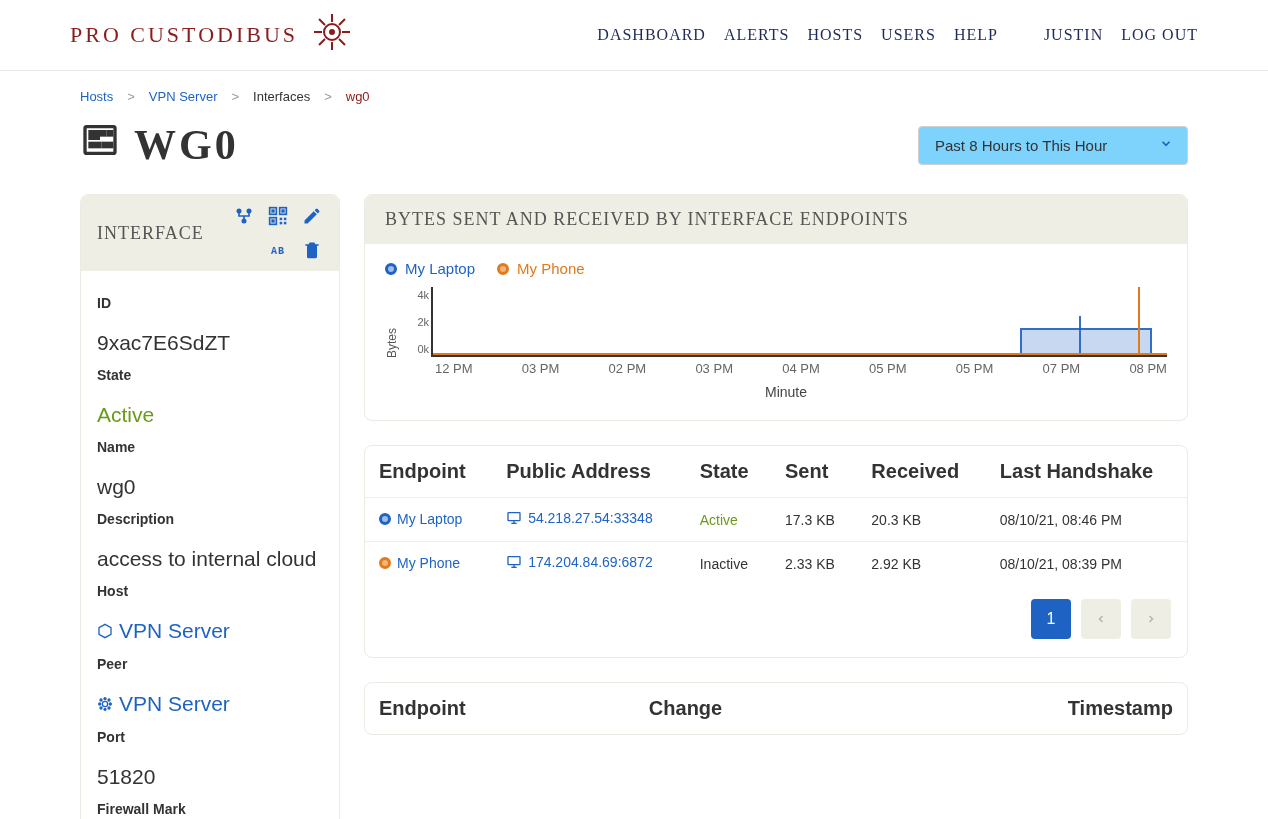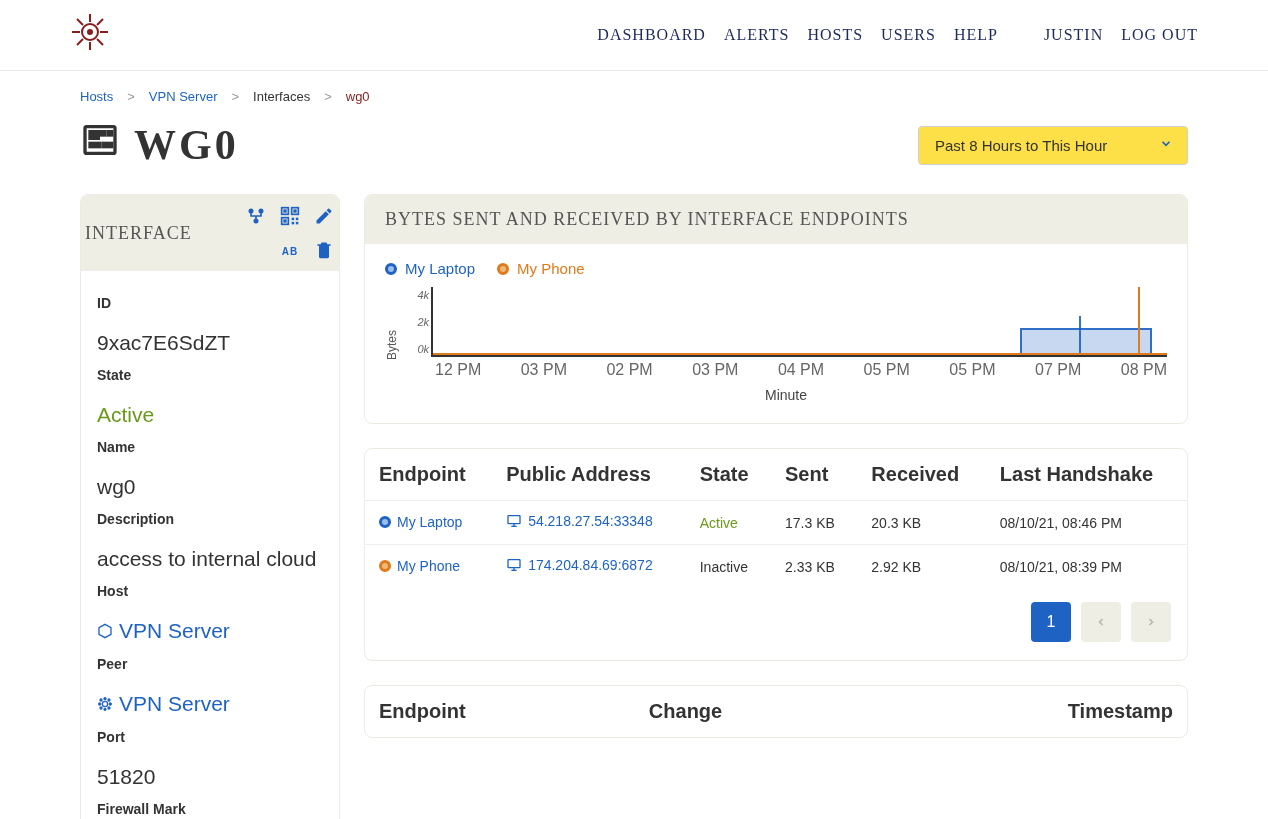--- a/index.html
+++ b/index.html
@@ -63,21 +63,21 @@
     display: flex;
     align-items: center;
     gap: 14px;
     color: #333;
     font-variant: small-caps;
     font-size: 42px;
     letter-spacing: 3px;
   }
   .timerange {
     font-family: Verdana, Geneva, sans-serif;
-    background: #fde047;
+    background: #7dd3fc;
     border: 1px solid #d0d0d0;
     border-radius: 4px;
     padding: 10px 44px 10px 16px;
     font-size: 15px;
     position: relative;
     cursor: pointer;
     min-width: 270px;
   }
   .timerange .chev {
     position: absolute;
@@ -102,21 +102,21 @@
     background: #eeeee4;
     padding: 14px 20px;
     display: flex;
     justify-content: space-between;
     align-items: center;
     font-variant: small-caps;
     letter-spacing: 1px;
     font-size: 18px;
     color: #555;
   }
-  .card-h.iface { font-size: 18px; padding: 10px 4px; }
+  .card-h.iface { font-size: 18px; padding: 10px 16px; }
   .toolbtns {
     display: flex;
     flex-wrap: wrap;
     gap: 12px;
     justify-content: flex-end;
     max-width: 110px;
   }
   .toolbtns .tb {
     color: #1e63c4;
     width: 22px; height: 22px;
@@ -161,21 +161,21 @@
   }
   .charts-col { flex: 1; display: flex; flex-direction: column; }
   .yticks { display: flex; flex-direction: column; justify-content: space-between; font-size: 11px; color: #666; width: 24px; text-align: right; padding-top:2px; padding-bottom:2px;}
   .plot {
     position: relative;
     height: 70px;
     border-left: 2px solid #333;
     border-bottom: 2px solid #333;
     flex: 1;
   }
-  .xticks { display: flex; justify-content: space-between; font-size: 16px; color: #666; margin-top: 4px; margin-left: 30px; }
+  .xticks { display: flex; justify-content: space-between; font-size: 13px; color: #666; margin-top: 4px; margin-left: 30px; }
   .xlabel { text-align: center; font-size: 14px; color: #444; margin-top: 8px; }
   .baseline-o {
     position: absolute; left: 0; right: 0; bottom: 0; height: 2px; background: #e07a1c;
   }
   .laptop-fill {
     position: absolute;
     left: 80%;
     width: 18%;
     bottom: 0;
     height: 40%;
@@ -240,20 +240,21 @@
     cursor: pointer;
     font-family: Verdana, sans-serif;
   }
   .ico-sm { display:inline-flex; color:#1e63c4; }
 </style>
 </head>
 <body>
 
 <header class="topbar">
   <div class="brand">
+    <span>PRO CUSTODIBUS</span>
     <span class="brand-ico">
       <svg width="40" height="40" viewBox="0 0 40 40">
           <circle cx="20" cy="20" r="8" fill="none" stroke="#8a1c1c" stroke-width="2"></circle>
           <g stroke="#8a1c1c" stroke-width="2">
             <line x1="20" y1="2" x2="20" y2="10"></line>
             <line x1="20" y1="30" x2="20" y2="38"></line>
             <line x1="2" y1="20" x2="10" y2="20"></line>
             <line x1="30" y1="20" x2="38" y2="20"></line>
             <line x1="7" y1="7" x2="13" y2="13"></line>
             <line x1="27" y1="27" x2="33" y2="33"></line>
@@ -340,21 +341,21 @@
                   <rect x="19" y="14" width="3" height="3"></rect>
                   <rect x="14" y="19" width="3" height="3"></rect>
                   <rect x="19" y="19" width="3" height="3"></rect>
                 </svg>
             </span>
             <span class="tb">
               <svg width="20" height="20" viewBox="0 0 24 24" fill="#1e63c4">
                   <path d="M3 17.25V21h3.75L17.81 9.94l-3.75-3.75L3 17.25zM20.71 7.04a1 1 0 0 0 0-1.41l-2.34-2.34a1 1 0 0 0-1.41 0l-1.83 1.83 3.75 3.75 1.83-1.83z"></path>
                 </svg>
             </span>
-            <span class="tb" style="font-family:Liberation Sans, sans-serif;font-weight:bold;font-size:14px;">ab</span>
+            <span class="tb" style="font-family:Liberation Mono, monospace;font-weight:bold;font-size:14px;">ab</span>
             <span class="tb">
               <svg width="20" height="20" viewBox="0 0 24 24" fill="#1e63c4">
                   <path d="M6 7h12v13a2 2 0 0 1-2 2H8a2 2 0 0 1-2-2V7zm3-4h6l1 2h4v2H4V5h4l1-2z"></path>
                 </svg>
             </span>
           </div>
         </div>
         <dl class="kv">
           <dt>ID</dt>
           <dd>9xac7E6SdZT</dd>
@@ -421,21 +422,21 @@
               <span>My Laptop</span>
             </span>
             <span class="peer2">
               <span class="dot o"></span>
               <span>My Phone</span>
             </span>
           </div>
           <div class="chart-wrap">
             <span class="ylabel">Bytes</span>
             <div class="charts-col">
-              <div style="display:flex; gap:2px;font-style:italic;">
+              <div style="display:flex; gap:2px;">
                 <div class="yticks">
                   <span>4k</span>
                   <span>2k</span>
                   <span>0k</span>
                 </div>
                 <div class="plot">
                   <div class="laptop-fill"></div>
                   <div class="spike-b"></div>
                   <div class="spike-o"></div>
                   <div class="baseline-o"></div>

